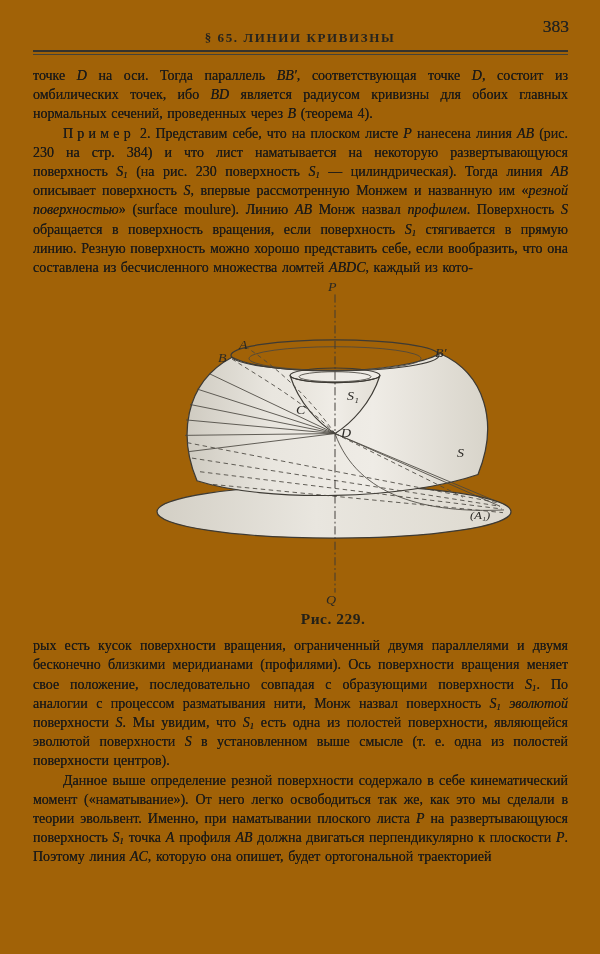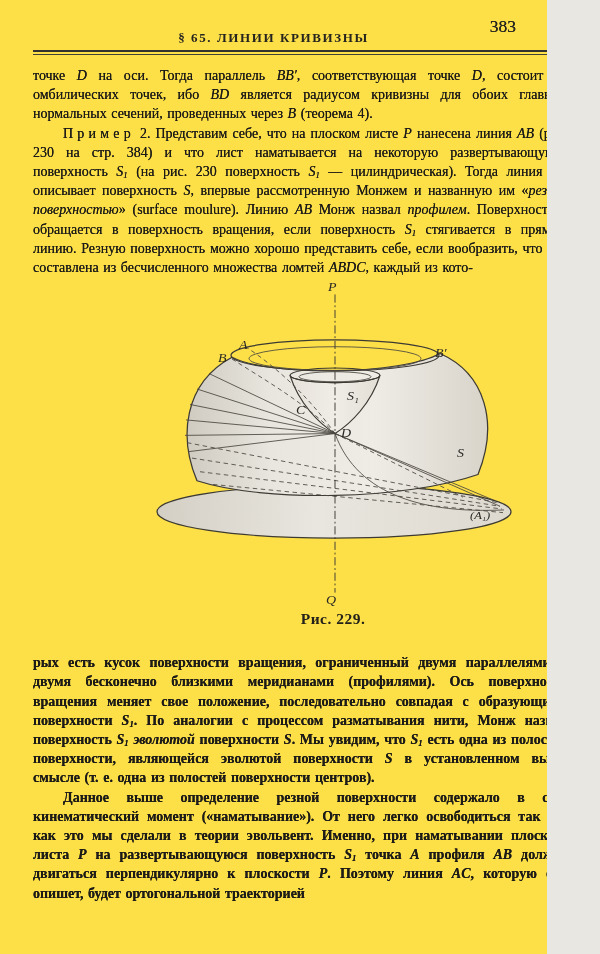--- a/index.html
+++ b/index.html
@@ -1,19 +1,19 @@
 <!DOCTYPE html>
 <html><head>
 <meta charset="utf-8">
 <style>
   html,body{margin:0;padding:0;background:#e9e7e2;}
   .page{
     position:relative;
-    width:547px;height:954px;
-    background:#fde047;
+    width:600px;height:954px;
+    background:#a16207;
     overflow:hidden;
     color:#201e1b;
     font-family:"Liberation Serif","DejaVu Serif",serif;
   }
   
   .header{position:relative;height:56px;padding-top:28px;box-sizing:border-box;}
   .running-title{
     position:absolute;left:0;right:0;top:30px;
     text-align:center;
     font-size:13px;font-weight:700;letter-spacing:1.6px;
@@ -148,20 +148,20 @@
         <text class="fig-label" x="263" y="148">C</text>
         <text class="fig-label" x="314" y="133">S₁</text>
         <text class="fig-label" x="308" y="174">D</text>
         <text class="fig-label" x="424" y="196">S</text>
         <text class="fig-label small" x="437" y="264">(A₁)</text>
 
         <text class="fig-caption" x="300" y="380" text-anchor="middle">Рис. 229.</text>
       </svg>
     </figure>
 
-    <div style="margin-top:24px;font-weight:bold;">
+    <div style="margin-top:7px;">
         <p class="para"><span>рых есть кусок поверхности вращения, ограниченный двумя параллелями и двумя бесконечно близкими меридианами (профилями). Ось поверхности вращения меняет свое положение, последовательно совпадая с образующими поверхности </span><span class="it">S<sub>1</sub></span><span>. По аналогии с процессом разматывания нити, Монж назвал поверхность </span><span class="it">S<sub>1</sub></span><span> </span><span class="it">эволютой</span><span> поверхности </span><span class="it">S</span><span>. Мы увидим, что </span><span class="it">S<sub>1</sub></span><span> есть одна из полостей поверхности, являющейся эволютой поверхности </span><span class="it">S</span><span> в установленном выше смысле (т. е. одна из полостей поверхности центров).</span></p>
         <p class="para indent"><span>Данное выше определение резной поверхности содержало в себе кинематический момент («наматывание»). От него легко освободиться так же, как это мы сделали в теории эвольвент. Именно, при наматывании плоского листа </span><span class="it">P</span><span> на развертывающуюся поверхность </span><span class="it">S<sub>1</sub></span><span> точка </span><span class="it">A</span><span> профиля </span><span class="it">AB</span><span> должна двигаться перпендикулярно к плоскости </span><span class="it">P</span><span>. Поэтому линия </span><span class="it">AC</span><span>, которую она опишет, будет ортогональной траекторией</span></p>
       </div>
 
     <div class="bottom-gap"></div>
   </div>
 </div>
 
 </body></html>

